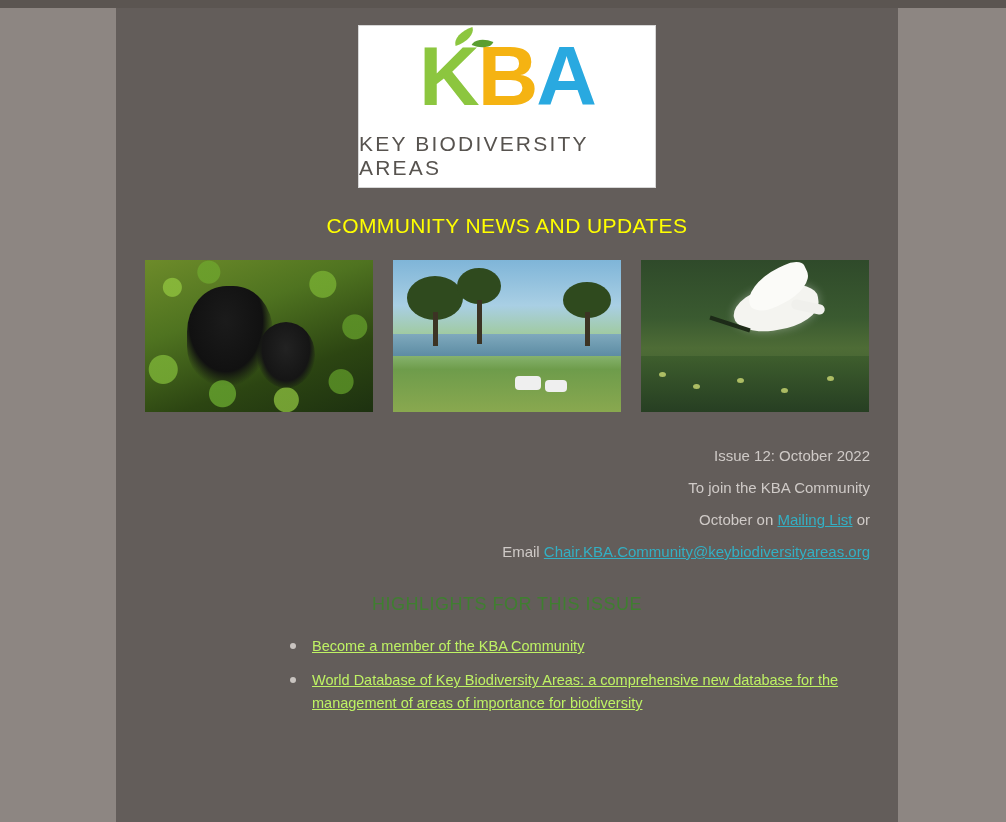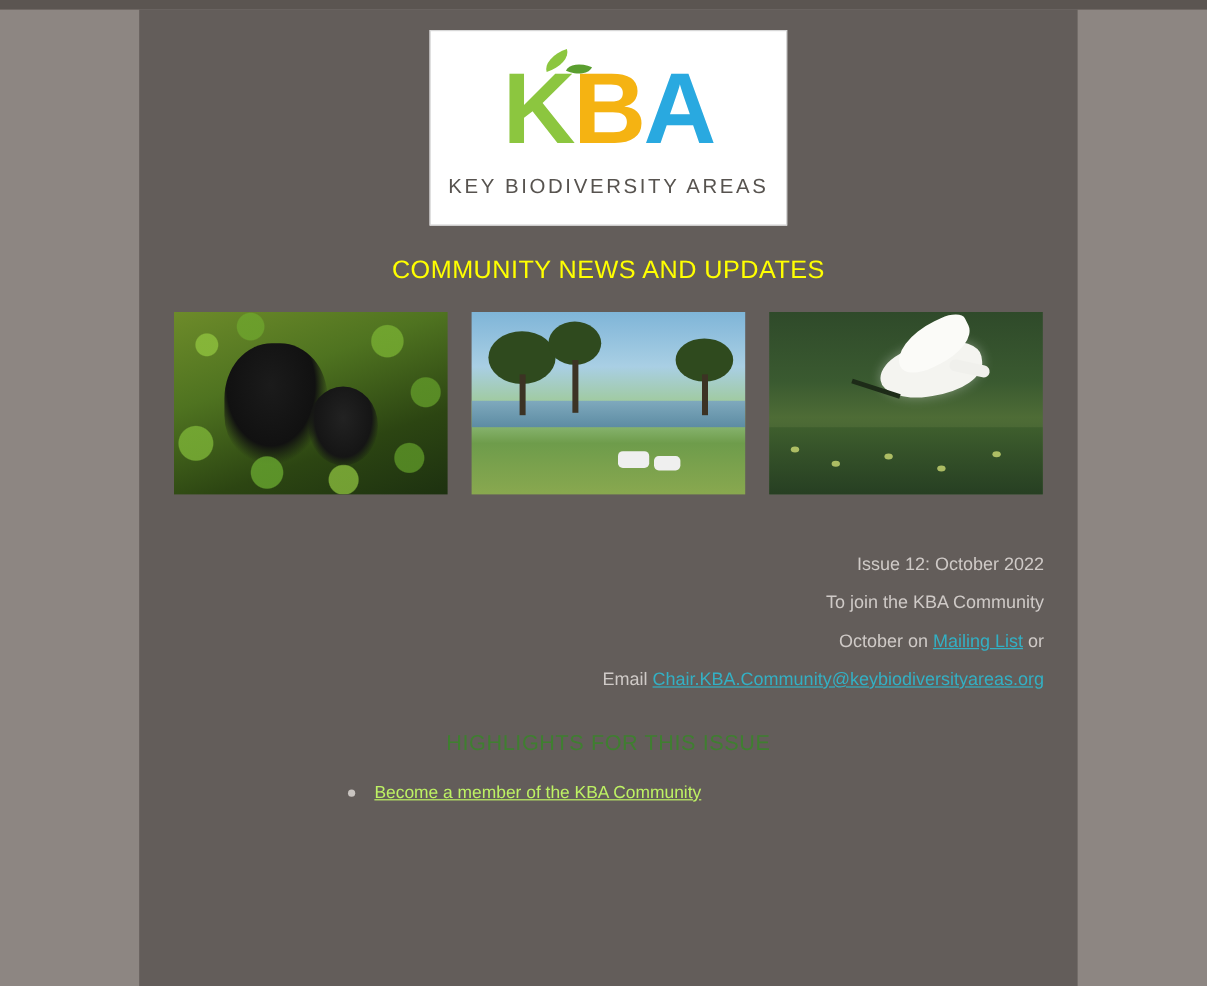--- a/index.html
+++ b/index.html
@@ -88,21 +88,21 @@
     position: absolute;
     width: 19px; height: 11px;
     background: #5a9e2f;
     border-radius: 100% 0 100% 0;
     top: 4px;
     left: 54px;
     transform: rotate(22deg);
   }
   .logo-sub {
     margin-top: 14px;
-    font-size: 17px;
+    font-size: 21px;
     letter-spacing: 2.2px;
     color: #57534f;
     font-family: "Liberation Sans", sans-serif;
   }
   .news-title {
     margin-top: 26px;
     text-align: center;
     color: #ffff00;
     font-size: 21px;
     letter-spacing: 0.4px;
@@ -219,21 +219,21 @@
     height: 56px;
     background: linear-gradient(180deg, rgba(60,92,44,.85) 0%, rgba(38,62,34,.95) 100%);
   }
   .eg-speck {
     position: absolute;
     width: 7px; height: 5px;
     background: rgba(214,226,120,.75);
     border-radius: 50%;
   }
   .meta {
-    margin-top: 43px;
+    margin-top: 28px;
     padding-right: 28px;
     text-align: right;
     color: #cfcac7;
     font-size: 15px;
     line-height: 32px;
   }
   .meta a {
     color: #33b0c4;
     text-decoration: underline;
     text-align: right;
@@ -331,16 +331,17 @@
       </div>
       <div>
         <span>Email </span><a href="#">Chair.KBA.Community@keybiodiversityareas.org</a>
       </div>
     </div>
 
     <div class="highlights-title">HIGHLIGHTS FOR THIS ISSUE</div>
 
     <ul class="highlights-list">
       <li><a href="#">Become a member of the KBA Community</a></li>
+      <li><a href="#">World Database of Key Biodiversity Areas: a comprehensive new database for the management of areas of importance for biodiversity</a></li>
     </ul>
 
   </div>
 </div>
 
 </body></html>

